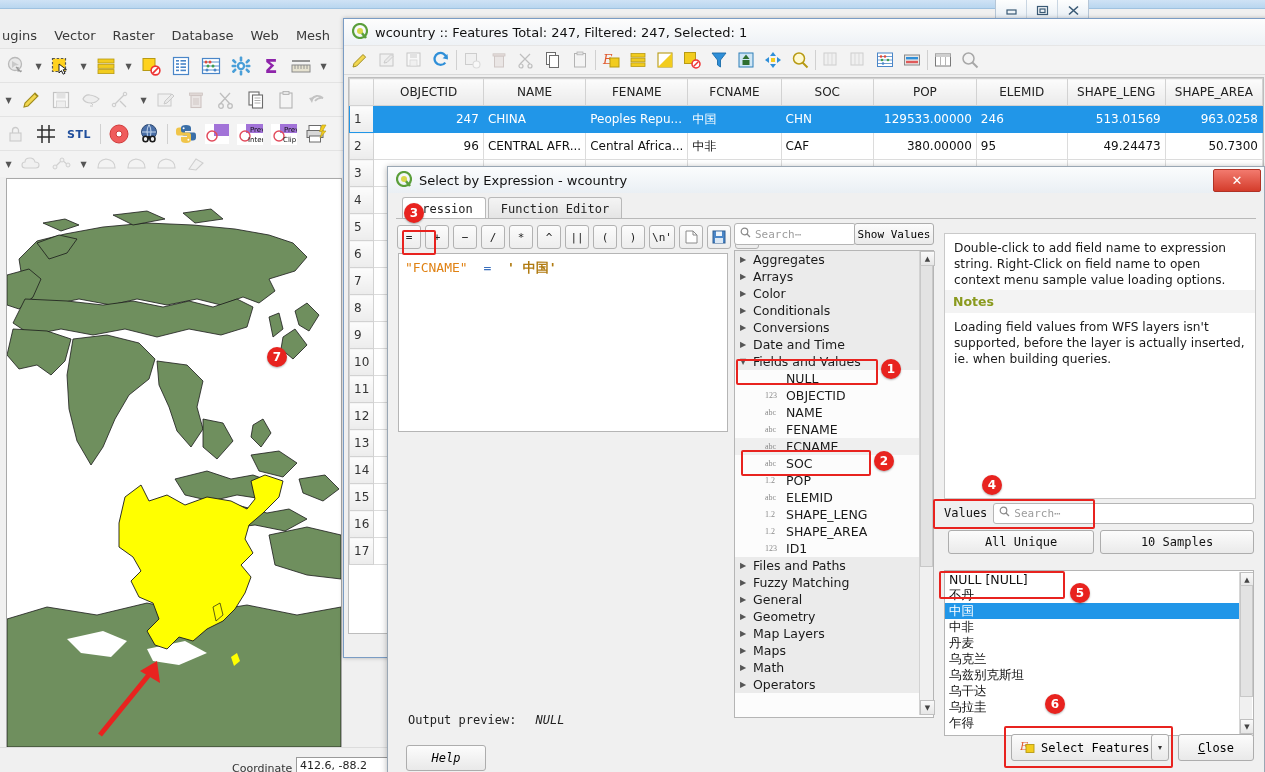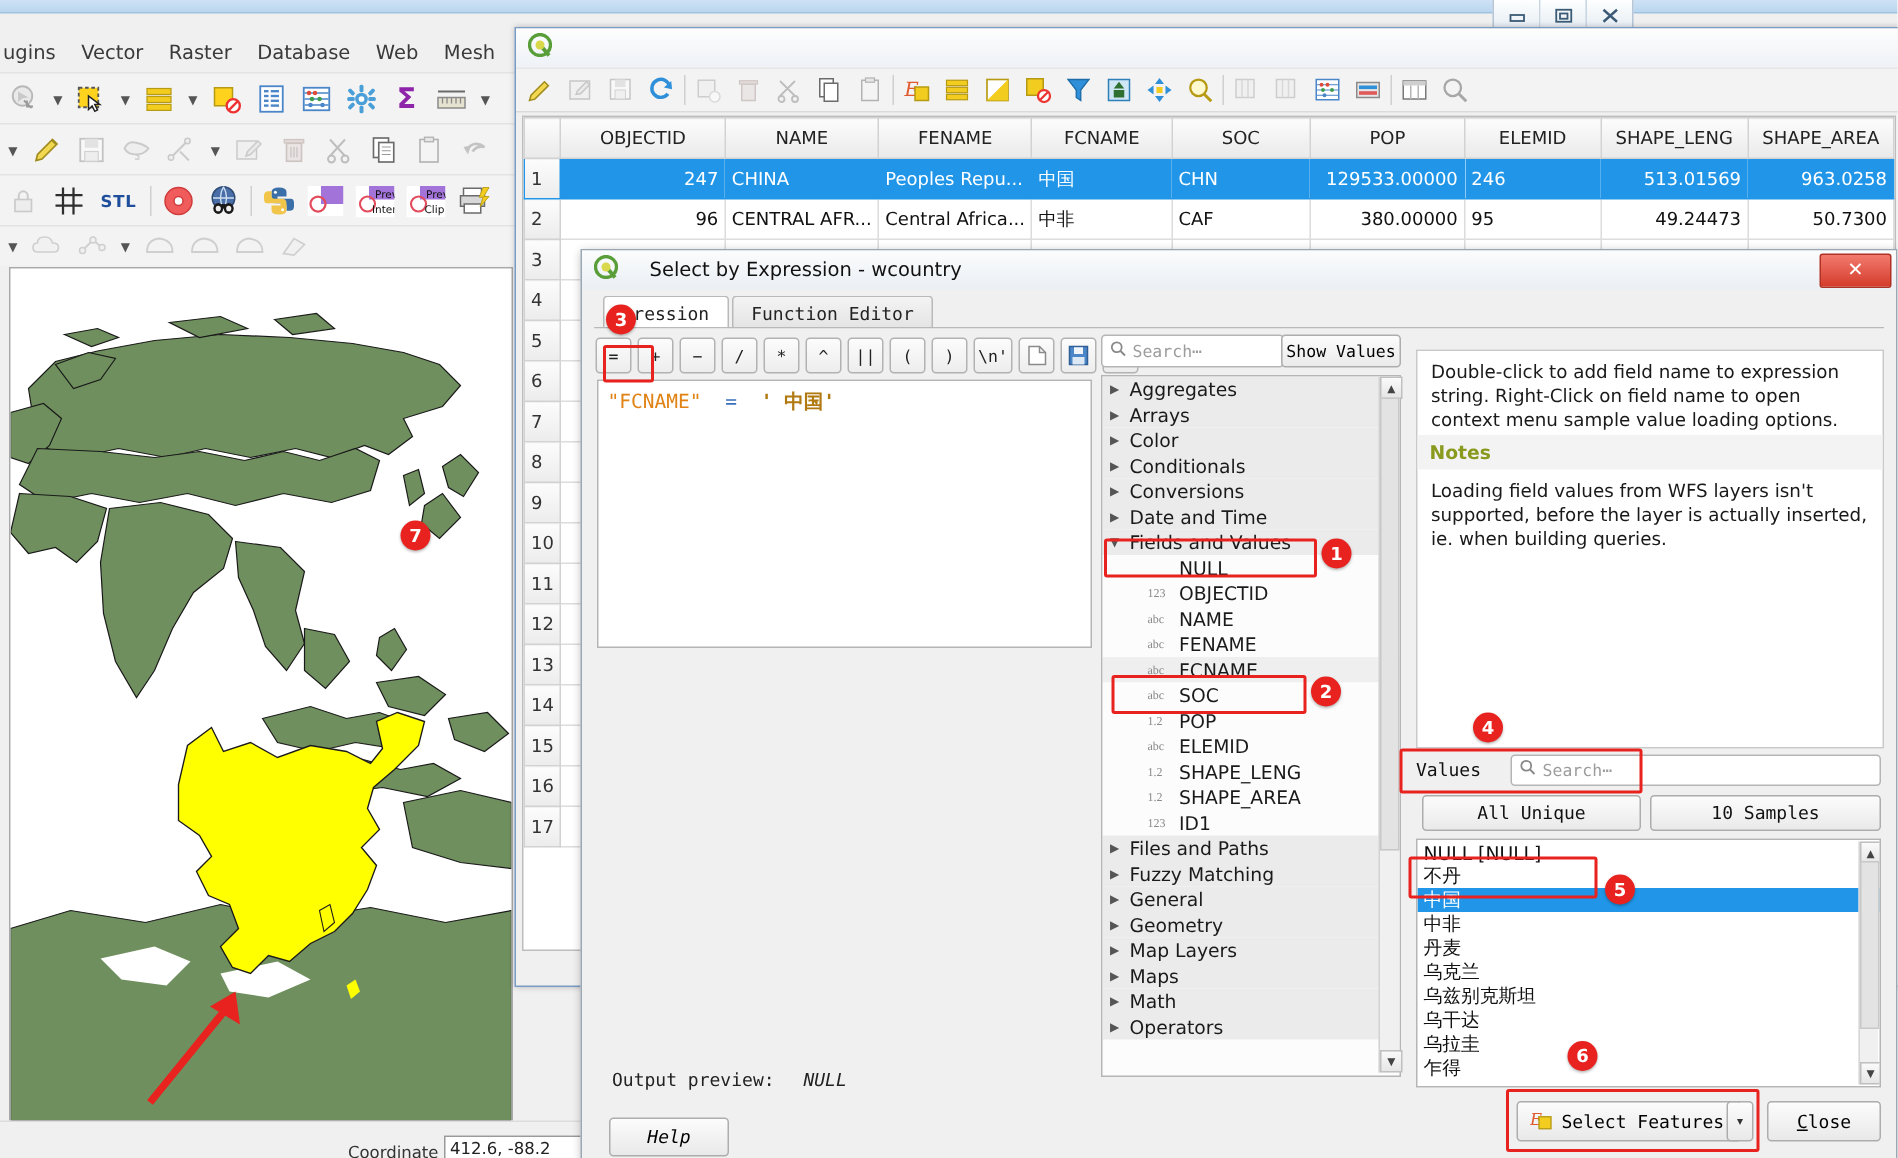--- a/index.html
+++ b/index.html
@@ -61,21 +61,21 @@
   table.agrid tr.sel td.idx{background:linear-gradient(#fcfcfc,#ececec);color:#333;}
   td.num{text-align:right;}
   #show-all-btn{position:absolute;left:352px;top:620px;width:62px;height:24px;
      display:flex;align-items:center;gap:4px;padding-left:6px;
      background:linear-gradient(#fbfbfb,#ececec);border:1px solid #adadad;border-radius:3px;
      font-size:12px;overflow:hidden;}
 
   
   #expr-dlg{position:absolute;left:387px;top:166px;width:876px;height:606px;
      background:#f0f0f0;border:1px solid #9aa7b4;box-shadow:0 1px 6px rgba(0,0,0,.3);}
-  #expr-title{height:26px;display:flex;align-items:center;gap:21px;padding-left:8px;
+  #expr-title{height:26px;display:flex;align-items:center;gap:7px;padding-left:8px;
      background:linear-gradient(#fbfcfd,#eaeff4);font-size:13px;color:#111;position:relative;}
   #expr-close{position:absolute;right:3px;top:2px;width:46px;height:21px;
      background:linear-gradient(#f27a6e,#d43c2b);border:1px solid #b03225;border-radius:2px;
      color:#fff;display:flex;align-items:center;justify-content:center;font-size:13px;}
   #tabstrip{position:absolute;left:14px;top:30px;height:22px;display:flex;align-items:flex-end;}
   .tab{height:21px;padding:0 12px;display:flex;align-items:center;font-size:12px;
      font-family:"DejaVu Sans Mono","Liberation Mono",monospace;
      border:1px solid #b9b9b9;border-bottom:none;background:linear-gradient(#f4f4f4,#e4e4e4);
      color:#222;margin-right:2px;border-radius:3px 3px 0 0;}
   .tab.active{background:#fff;}
@@ -125,31 +125,31 @@
   .sc-arrow{width:13px;height:13px;display:flex;align-items:center;justify-content:center;
      background:linear-gradient(#fafafa,#e6e6e6);border:1px solid #c0c0c0;font-size:7px;color:#444;}
   #fn-thumb{position:absolute;left:0;top:14px;width:11px;height:300px;background:#e3e3e3;border:1px solid #c8c8c8;}
 
   
   #help-panel{position:absolute;left:548px;top:4px;width:312px;height:500px;}
   #help-box{position:absolute;left:0;top:10px;width:310px;height:264px;background:#fff;
      border:1px solid #c9c9c9;padding:0;}
   .hp-head{background:#f3f3f3;padding:4px 8px;font-size:13px;font-weight:bold;color:#8a9a1e;}
   .hp-body{padding:6px 9px 2px 9px;font-size:12.2px;line-height:16px;color:#1a1a1a;}
-  #values-row{position:absolute;left:0;top:280px;width:310px;height:20px;display:flex;align-items:center;gap:20px;}
+  #values-row{position:absolute;left:0;top:280px;width:310px;height:20px;display:flex;align-items:center;gap:6px;}
   #values-lbl{font-size:12px;font-family:"DejaVu Sans Mono","Liberation Mono",monospace;color:#111;}
   #values-search{flex:1;height:19px;background:#fff;border:1px solid #b5b5b5;border-radius:3px;
      display:flex;align-items:center;gap:4px;padding-left:5px;}
   #values-search .ph{color:#9c9c9c;font-size:11px;font-family:"DejaVu Sans Mono","Liberation Mono",monospace;}
   .vbtn{height:22px;background:linear-gradient(#fcfcfc,#eaeaea);border:1px solid #adadad;
      border-radius:3px;display:flex;align-items:center;justify-content:center;font-size:12px;
      font-family:"DejaVu Sans Mono","Liberation Mono",monospace;color:#111;}
   #all-unique{position:absolute;left:4px;top:307px;width:144px;}
   #ten-samples{position:absolute;left:156px;top:307px;width:152px;}
-  #values-list{position:absolute;left:0;top:336px;width:308px;height:164px;background:#fff;
+  #values-list{position:absolute;left:0;top:347px;width:308px;height:164px;background:#fff;
      border:1px solid #b5b5b5;overflow:hidden;}
   .vitem{height:16px;display:flex;align-items:center;padding-left:4px;font-size:12.5px;color:#111;}
   .vitem.sel{background:#2196e8;color:#fff;}
   #values-scroll{position:absolute;right:1px;top:1px;width:12px;height:162px;background:#f0f0f0;border-left:1px solid #d6d6d6;}
   #values-thumb{position:absolute;left:0;top:13px;width:11px;height:110px;background:#e3e3e3;border:1px solid #c8c8c8;}
 
   
   #select-features{position:absolute;left:1011px;top:734px;width:140px;height:25px;
      background:linear-gradient(#fcfcfc,#e9e9e9);border:1px solid #adadad;border-radius:3px;
      display:flex;align-items:center;gap:6px;padding-left:8px;font-size:12px;
@@ -576,20 +576,21 @@
 
 <div id="attr-win">
   <div id="attr-title">
     <span>
       <svg width="16" height="16" viewBox="0 0 16 16">
           <circle cx="8" cy="8" r="7" fill="none" stroke="#5a9e3a" stroke-width="2.2"></circle>
           <path d="M9 9 L14 15" stroke="#5a9e3a" stroke-width="2.6"></path>
           <circle cx="8" cy="8" r="3" fill="#d8d84a"></circle>
         </svg>
     </span>
+    <span>wcountry :: Features Total: 247, Filtered: 247, Selected: 1</span>
   </div>
 
   <div id="attr-toolbar">
     <div class="tbtn">
       <svg width="18" height="18" viewBox="0 0 18 18">
           <path d="M2 16 l1-3.5 l9-9 l2.6 2.6 l-9 9 z" fill="#f2d750" stroke="#a08c1e" stroke-width="1"></path>
         </svg>
     </div>
     <div class="tbtn">
       <svg width="18" height="18" viewBox="0 0 18 18" opacity=".42">

